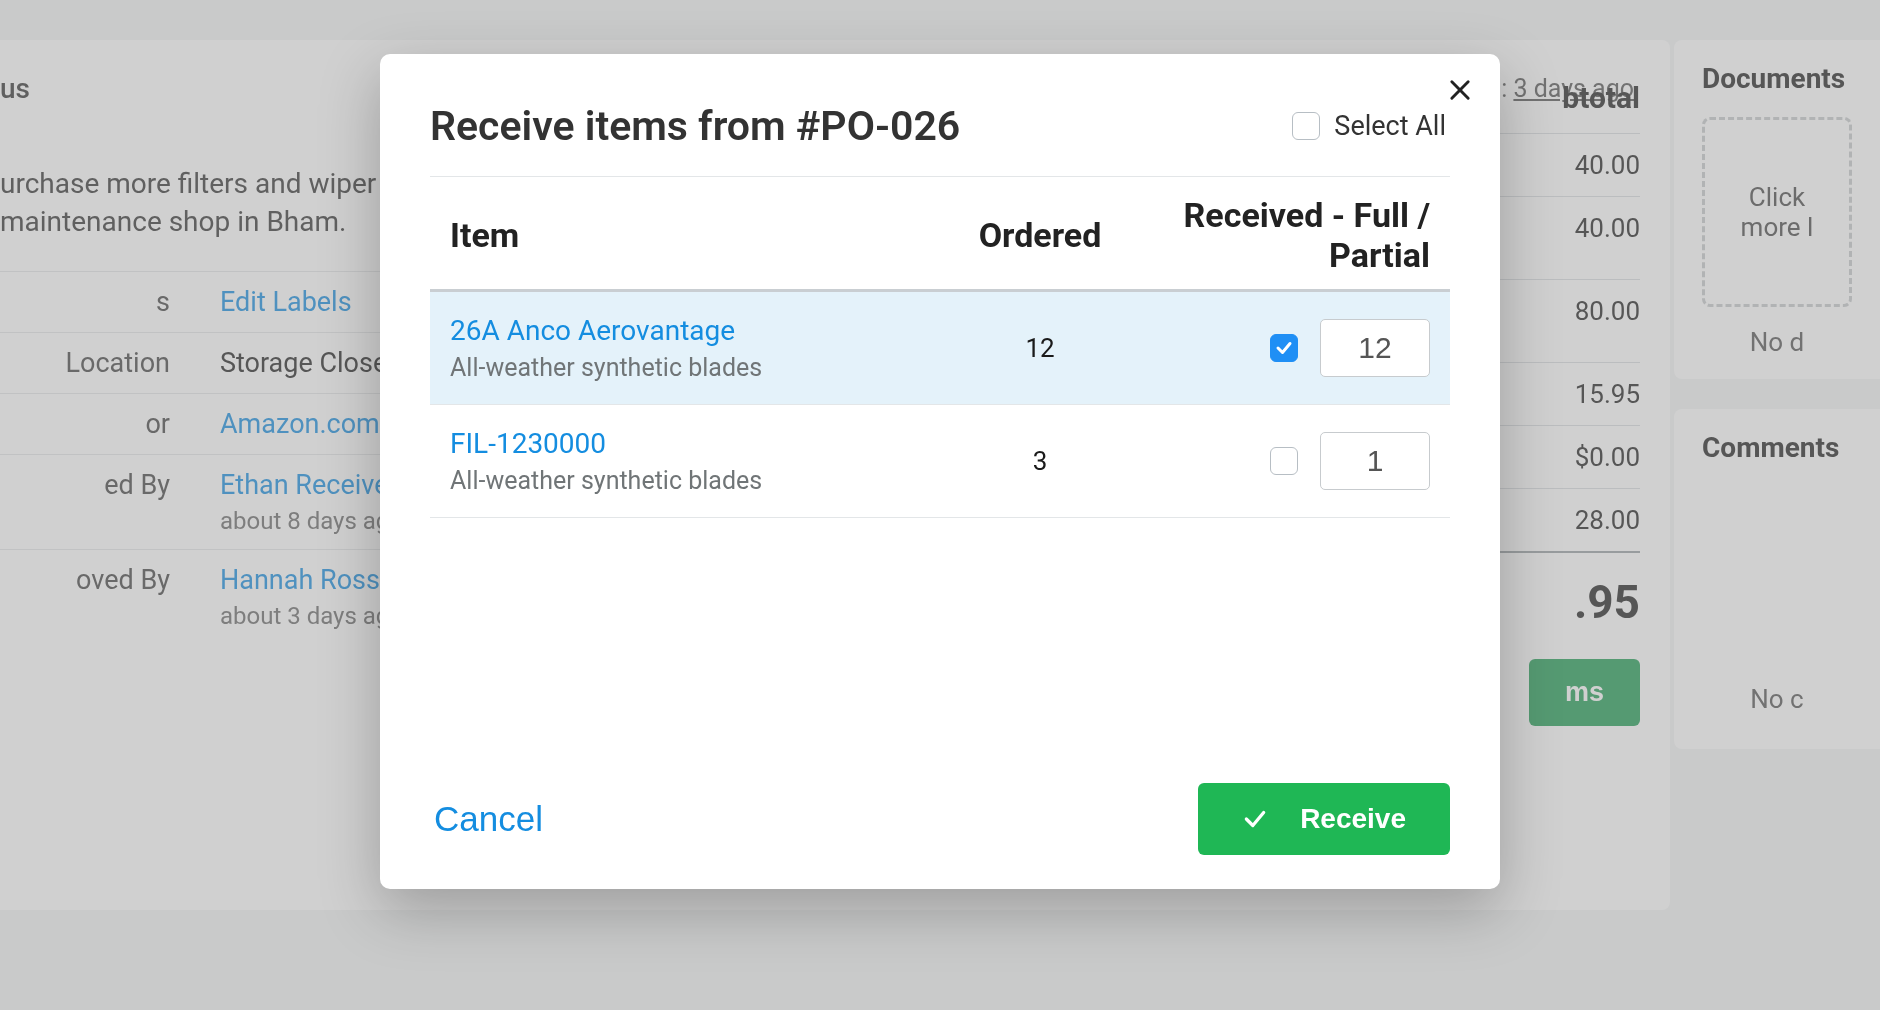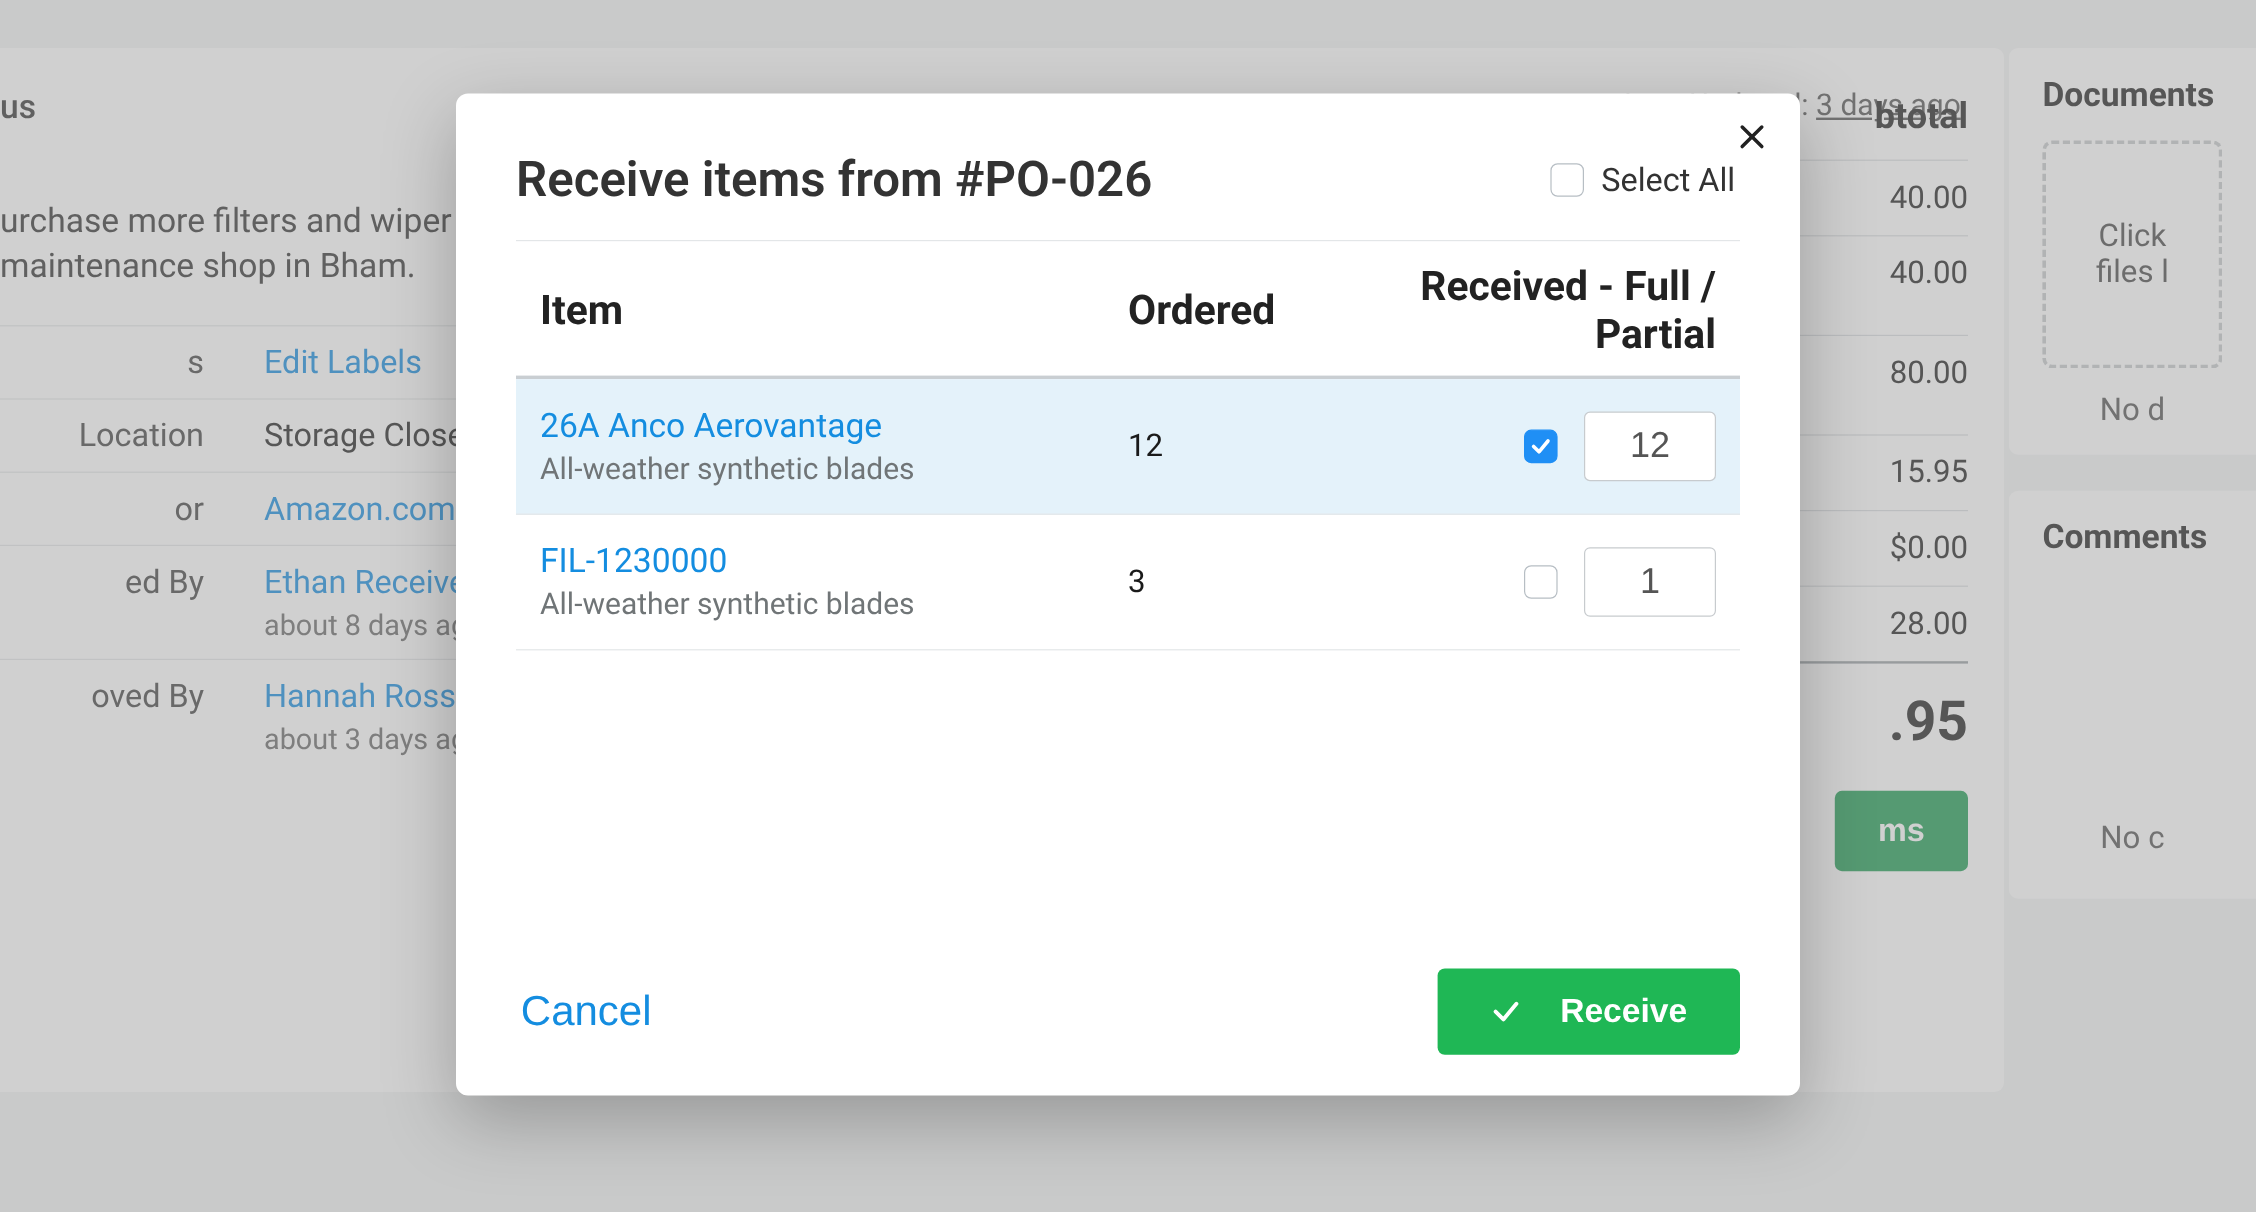--- a/index.html
+++ b/index.html
@@ -177,21 +177,21 @@
 
   
 
   .overlay {
     position: absolute;
     inset: 0;
     background: rgba(150,150,150,0.45);
     display: flex;
     align-items: flex-start;
     justify-content: center;
-    padding-top: 78px;
+    padding-top: 54px;
   }
 
   .modal {
     width: 1120px;
     background: #fff;
     border-radius: 10px;
     box-shadow: 0 20px 60px rgba(0,0,0,0.25);
     position: relative;
     padding: 36px 50px 34px 50px;
     display: flex;
@@ -256,21 +256,21 @@
   .rcv-head {
     display: flex;
     align-items: center;
     padding: 18px 20px 14px 20px;
     font-size: 34px;
     font-weight: 700;
     color: #222;
     border-bottom: 3px solid #c9ced2;
   }
   .col-item { flex: 1.6; }
-  .col-ord  { width: 200px; text-align: left; }
+  .col-ord  { width: 200px; text-align: center; }
   .col-recv { width: 290px; text-align: right; }
 
   .rcv-row {
     display: flex;
     align-items: center;
     padding: 22px 20px;
     border-bottom: 1px solid #e3e6e8;
     font-size: 26px;
   }
   .rcv-row.sel { background: #e4f2fa; }
@@ -384,21 +384,21 @@
       <div class="grand">.95</div>
       <button class="bg-costs-btn">ms</button>
     </div>
 
   </div>
 
   <div class="bg-side">
     <div class="bg-panel">
       <h3>Documents</h3>
       <div class="bg-dropzone">
-        <span>Click files l</span>
+        <span>Click more l</span>
       </div>
       <div class="empty">No d</div>
     </div>
     <div class="bg-panel" style="min-height:340px">
       <h3>Comments</h3>
       <div class="empty" style="margin-top:220px">No c</div>
     </div>
   </div>
 
 </div>

